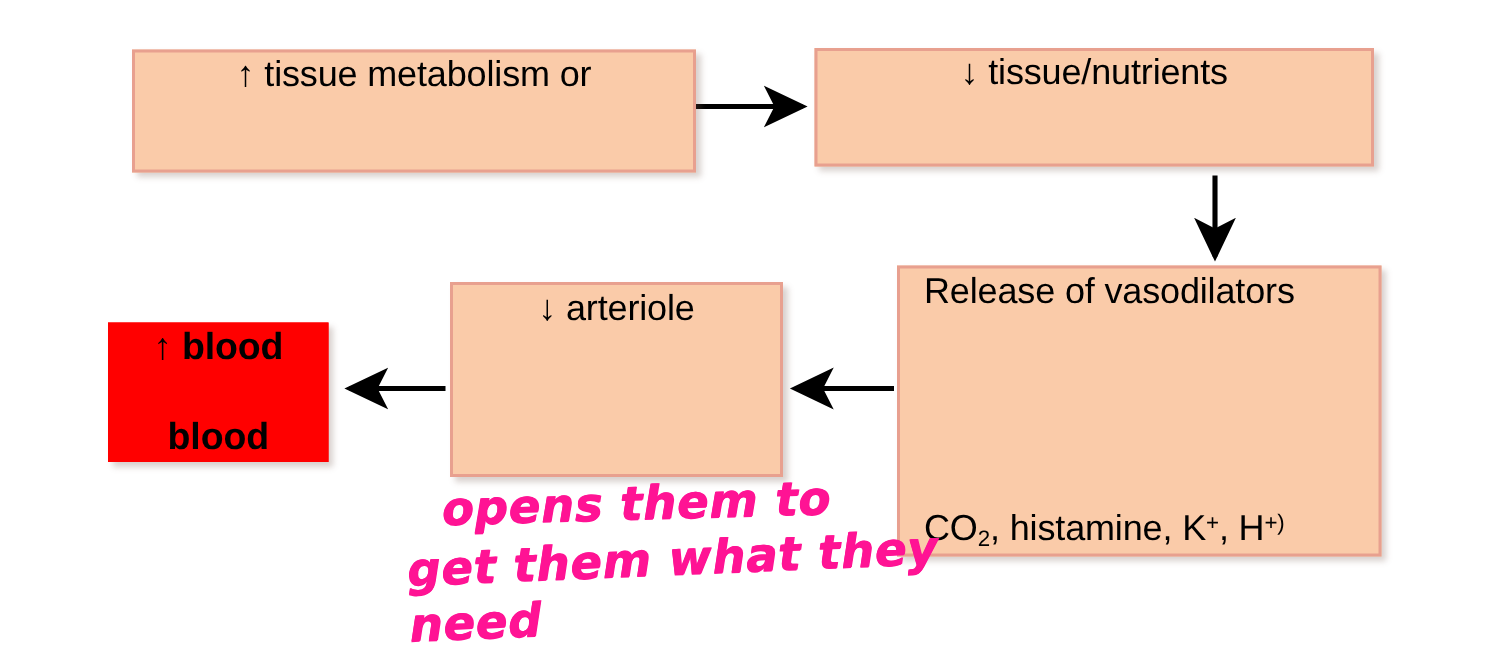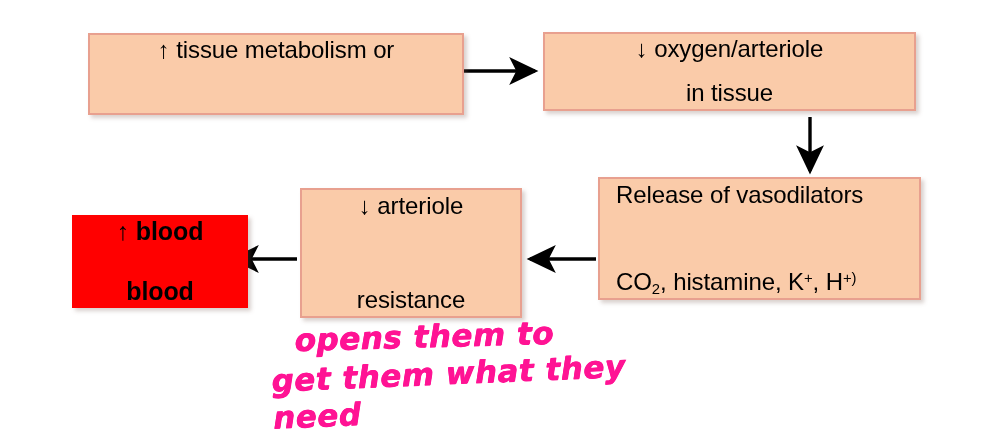--- a/index.html
+++ b/index.html
@@ -50,38 +50,38 @@
 
   
   #node-deficit {
     left: 543px; top: 32px;
     width: 373px; height: 79px;
   }
 
   
   #node-vasodilators {
     left: 598px; top: 177px;
-    width: 323px; height: 123px;
+    width: 323px; height: 194px;
     align-items: flex-start;
     text-align: left;
     padding-left: 16px;
     line-height: 1.32;
   }
 
   
   #node-resistance {
     left: 300px; top: 188px;
     width: 222px; height: 130px;
     line-height: 1.35;
   }
 
   
   #node-bloodflow {
     left: 72px; top: 215px;
-    width: 176px; height: 93px;
+    width: 147px; height: 93px;
     background: #FF0000;
     border: 1px solid #FF0000;
     font-weight: bold;
     font-size: 25px;
     line-height: 1.25;
   }
 
   sub, sup {
     font-size: 0.62em;
     line-height: 0;
@@ -150,32 +150,30 @@
     <g>
       <line x1="297" y1="259" x2="233" y2="259" stroke="#000000" stroke-width="3.4" marker-end="url(#ah-left)"></line>
     </g>
   </svg>
 
   <div class="node" id="node-trigger">
     <span class="line">↑ tissue metabolism or</span>
   </div>
 
   <div class="node" id="node-deficit">
-    <span class="line">↓ oxygen/arteriole</span>
-    <span class="line">in tissue</span>
+    <span class="line">↓ tissue/nutrients</span>
   </div>
 
   <div class="node" id="node-vasodilators">
     <span class="line">Release of vasodilators</span>
     <span class="line"><span>CO</span><sub>2</sub><span>, histamine, K</span><sup>+</sup><span>, H</span><sup>+)</sup></span>
   </div>
 
   <div class="node" id="node-resistance">
     <span class="line">↓ arteriole</span>
-    <span class="line">resistance</span>
   </div>
 
   <div class="node" id="node-bloodflow">
     <span class="line">↑ blood</span>
     <span class="line">blood</span>
   </div>
 
   <div id="annotation">
     <span class="hw1">opens them to</span>
     <span class="hw2">get them what they need</span>

